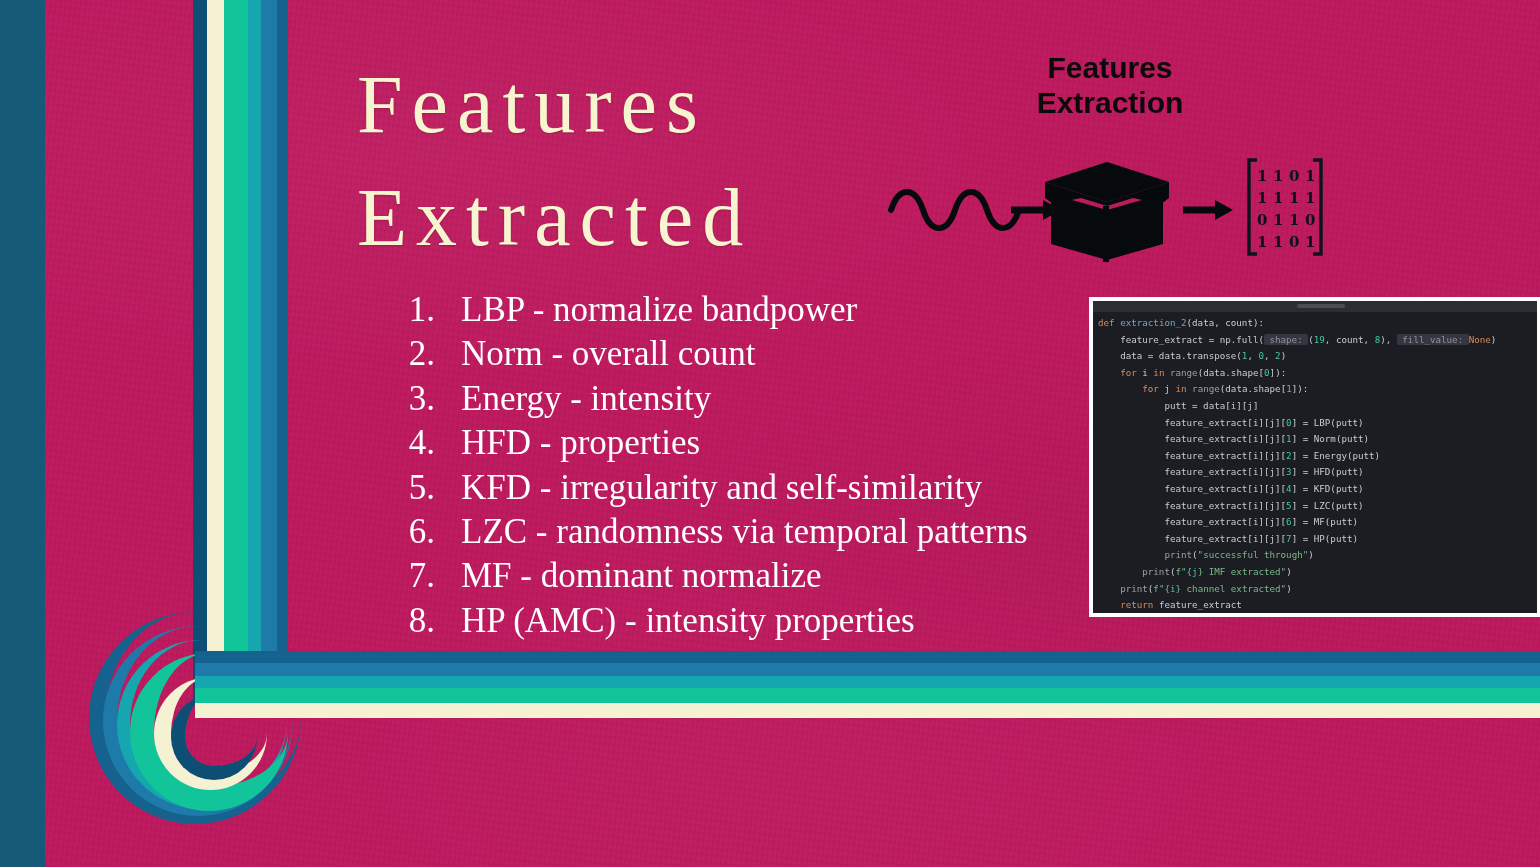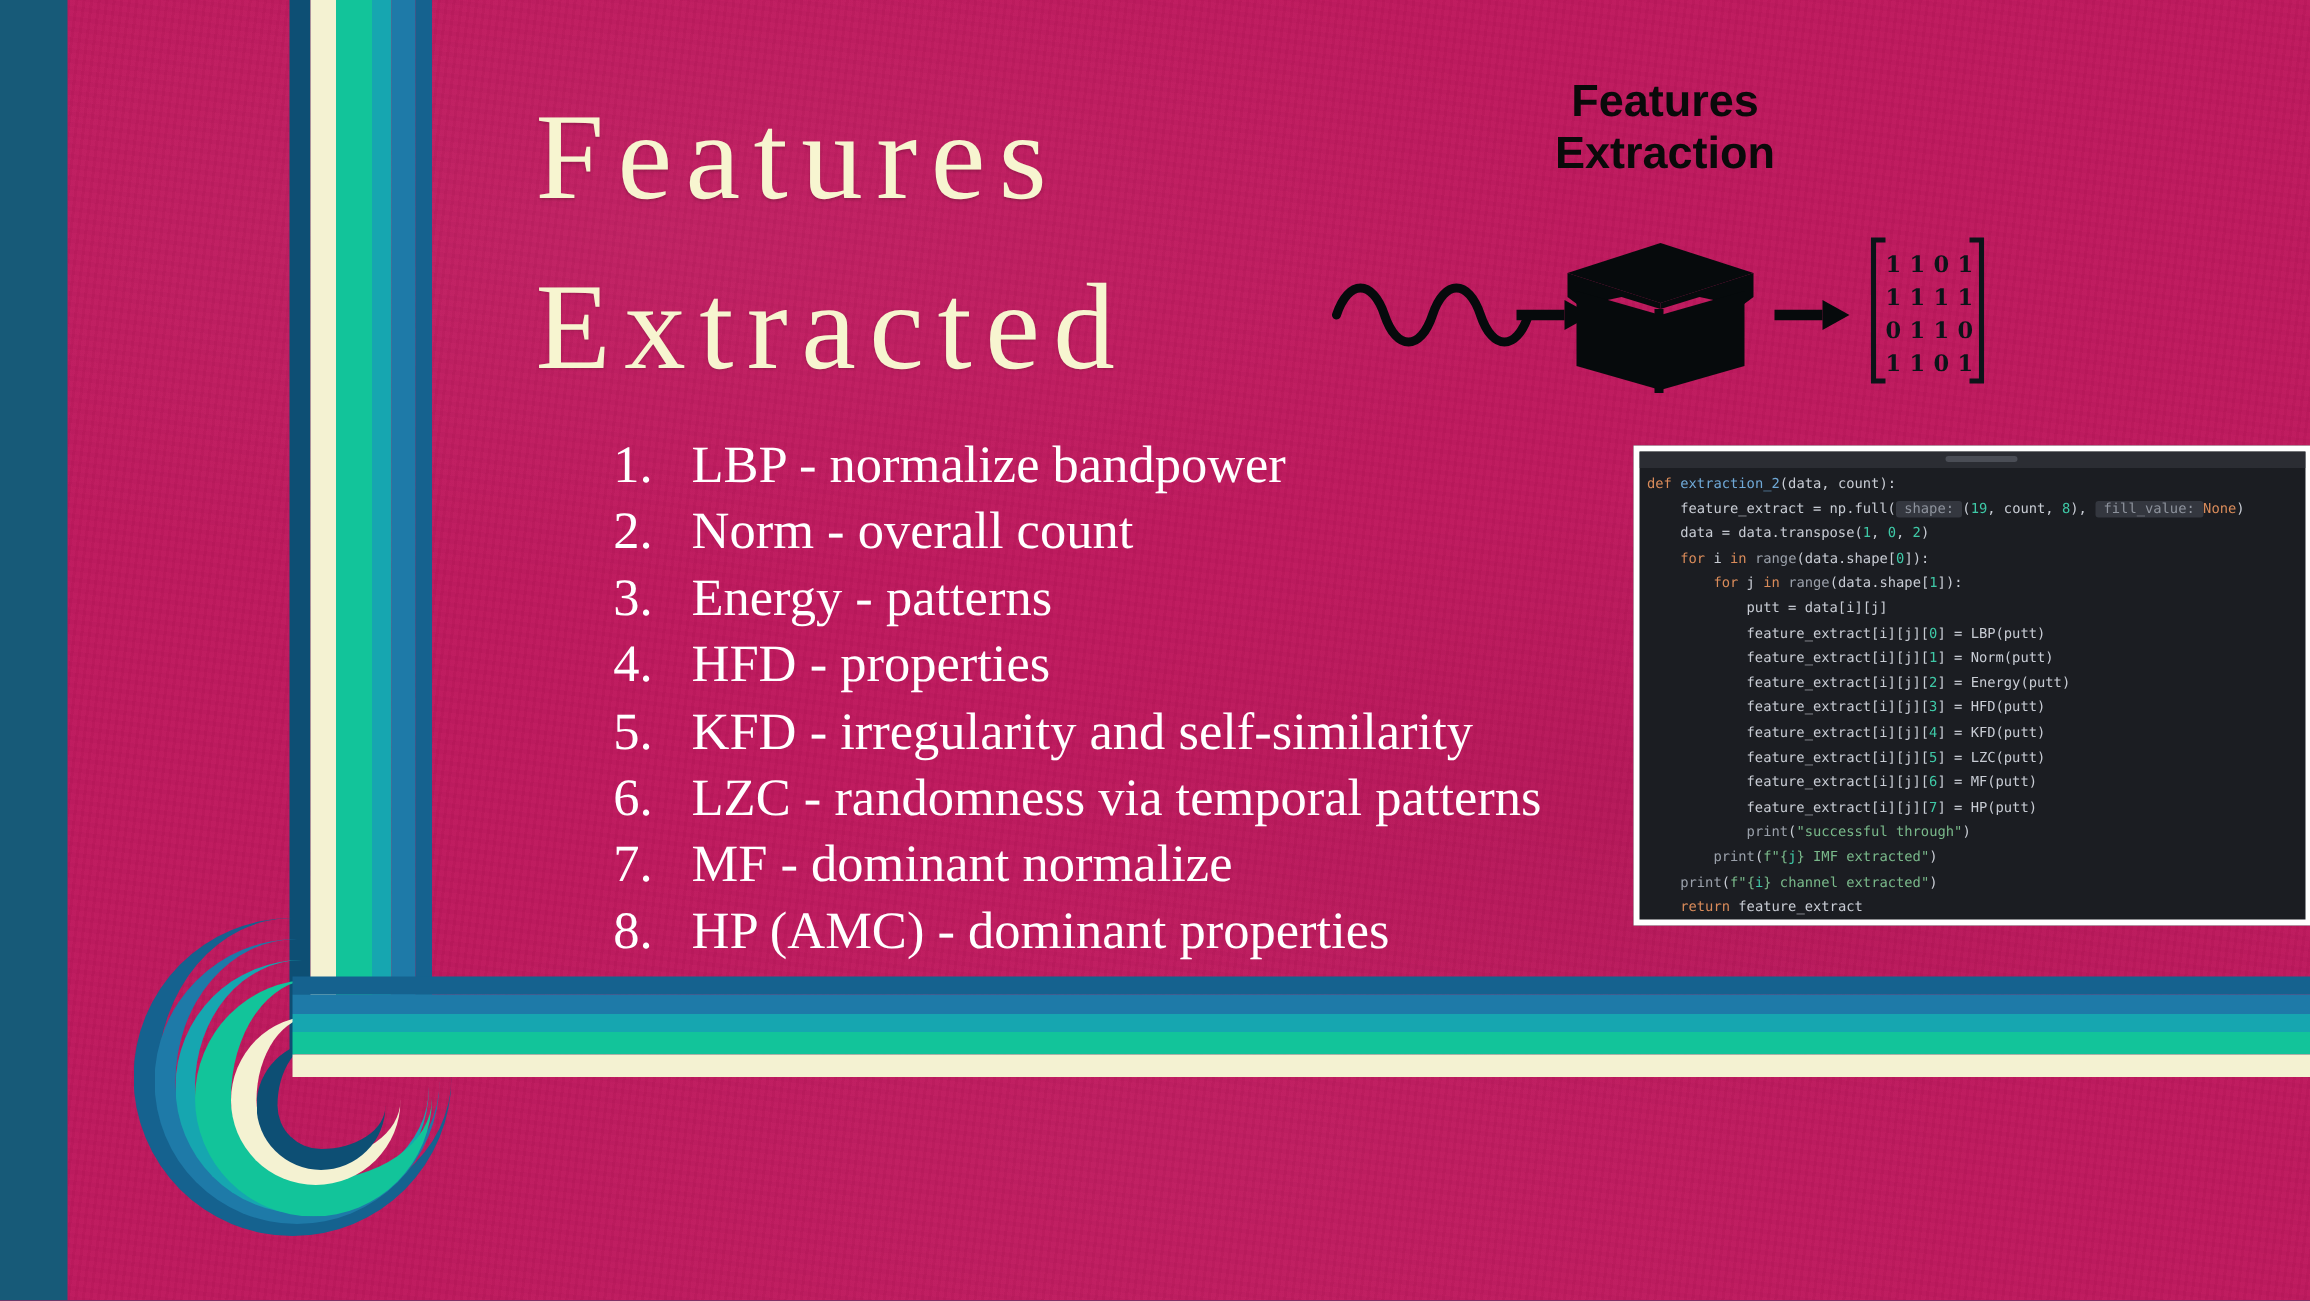--- a/index.html
+++ b/index.html
@@ -180,41 +180,41 @@
     <div class="li">
       <span class="num">1.</span>
       <span class="txt">LBP - normalize bandpower</span>
     </div>
     <div class="li">
       <span class="num">2.</span>
       <span class="txt">Norm - overall count</span>
     </div>
     <div class="li">
       <span class="num">3.</span>
-      <span class="txt">Energy - patterns</span>
+      <span class="txt">Energy - intensity</span>
     </div>
     <div class="li">
       <span class="num">4.</span>
       <span class="txt">HFD - properties</span>
     </div>
     <div class="li">
       <span class="num">5.</span>
       <span class="txt">KFD - irregularity and self-similarity</span>
     </div>
     <div class="li">
       <span class="num">6.</span>
       <span class="txt">LZC - randomness via temporal patterns</span>
     </div>
     <div class="li">
       <span class="num">7.</span>
       <span class="txt">MF - dominant normalize</span>
     </div>
     <div class="li">
       <span class="num">8.</span>
-      <span class="txt">HP (AMC) - dominant properties</span>
+      <span class="txt">HP (AMC) - intensity properties</span>
     </div>
   </div>
 
   <div class="clip-head">Features
 Extraction</div>
 
   <div class="clip-art">
     <svg width="440" height="115" viewBox="0 0 440 115" xmlns="http://www.w3.org/2000/svg">
 
       <g>

